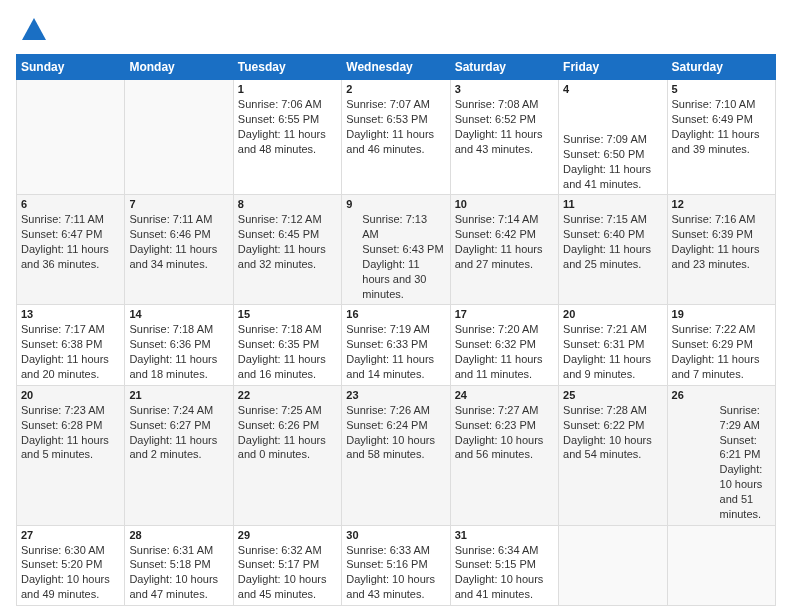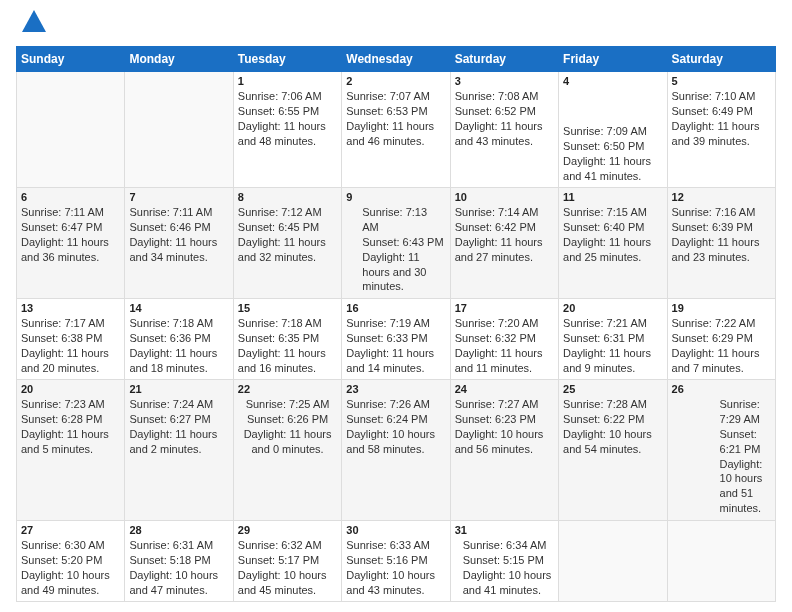--- a/index.html
+++ b/index.html
@@ -6,21 +6,21 @@
     body {
       width: 792px;
       height: 612px;
       font-family: Arial, sans-serif;
       background: #fff;
       overflow: hidden;
     }
     .page {
       width: 792px;
       height: 612px;
-      padding: 8px 16px 10px 16px;
+      padding: 16px 16px 10px 16px;
       display: flex;
       flex-direction: column;
     }
     .header {
       display: flex;
       justify-content: space-between;
       align-items: flex-start;
       margin-bottom: 10px;
     }
     .logo {
@@ -269,21 +269,21 @@
 Daylight: 11 hours and 5 minutes.</div>
           </td>
           <td>
             <span class="day-num">21</span>
             <div class="day-info" style="white-space: pre-line;">Sunrise: 7:24 AM
 Sunset: 6:27 PM
 Daylight: 11 hours and 2 minutes.</div>
           </td>
           <td>
             <span class="day-num">22</span>
-            <div class="day-info" style="white-space: pre-line; text-align: center;">Sunrise: 7:25 AM
+            <div class="day-info" style="white-space: pre-line;">Sunrise: 7:25 AM
 Sunset: 6:26 PM
 Daylight: 11 hours and 0 minutes.</div>
           </td>
           <td>
             <span class="day-num">23</span>
             <div class="day-info" style="white-space: pre-line;">Sunrise: 7:26 AM
 Sunset: 6:24 PM
 Daylight: 10 hours and 58 minutes.</div>
           </td>
           <td>
@@ -325,21 +325,21 @@
 Daylight: 10 hours and 45 minutes.</div>
           </td>
           <td>
             <span class="day-num">30</span>
             <div class="day-info" style="white-space: pre-line;">Sunrise: 6:33 AM
 Sunset: 5:16 PM
 Daylight: 10 hours and 43 minutes.</div>
           </td>
           <td>
             <span class="day-num">31</span>
-            <div class="day-info" style="white-space: pre-line; margin-left: 8px;">Sunrise: 6:34 AM
+            <div class="day-info" style="white-space: pre-line;">Sunrise: 6:34 AM
 Sunset: 5:15 PM
 Daylight: 10 hours and 41 minutes.</div>
           </td>
           <td class="empty"></td>
           <td class="empty"></td>
         </tr>
       </tbody>
   </table>
 </div>
 

